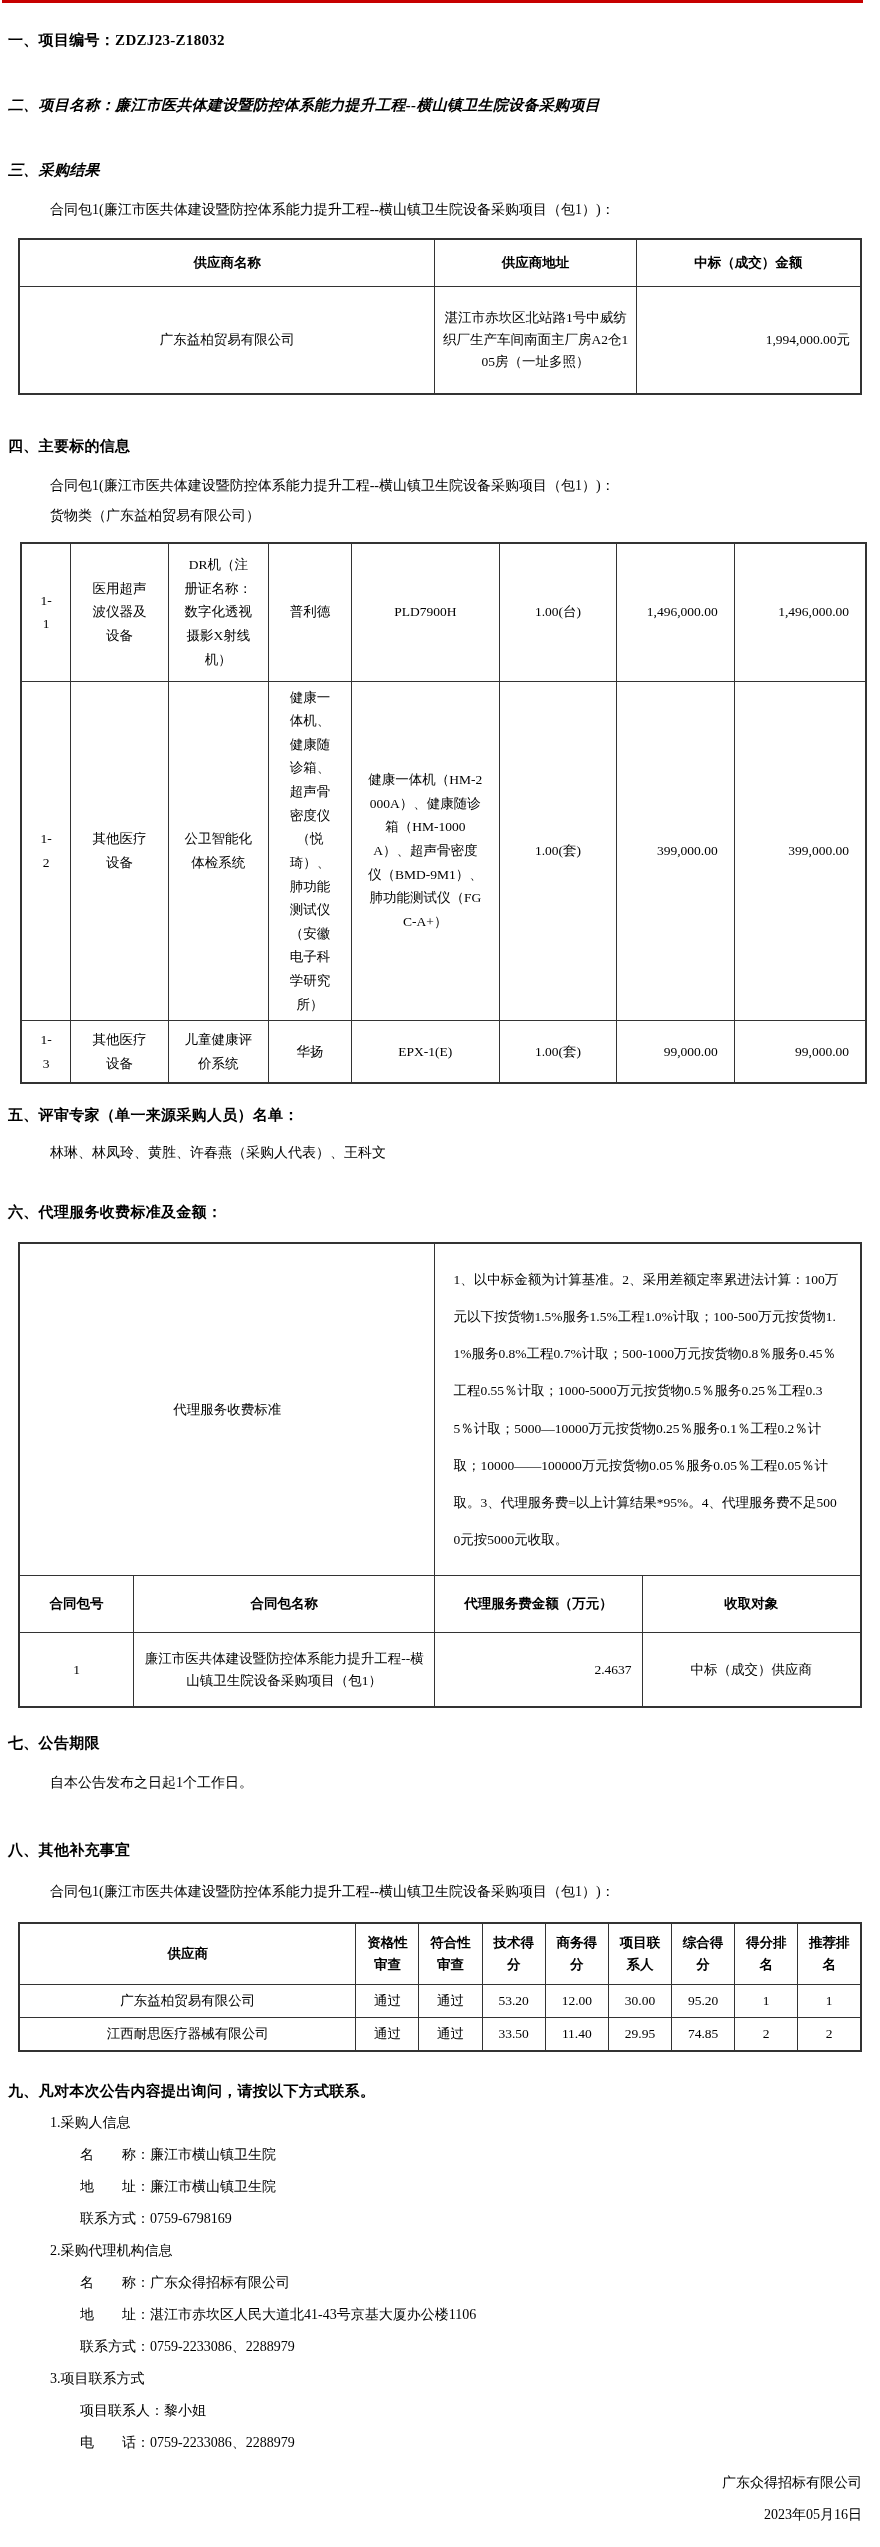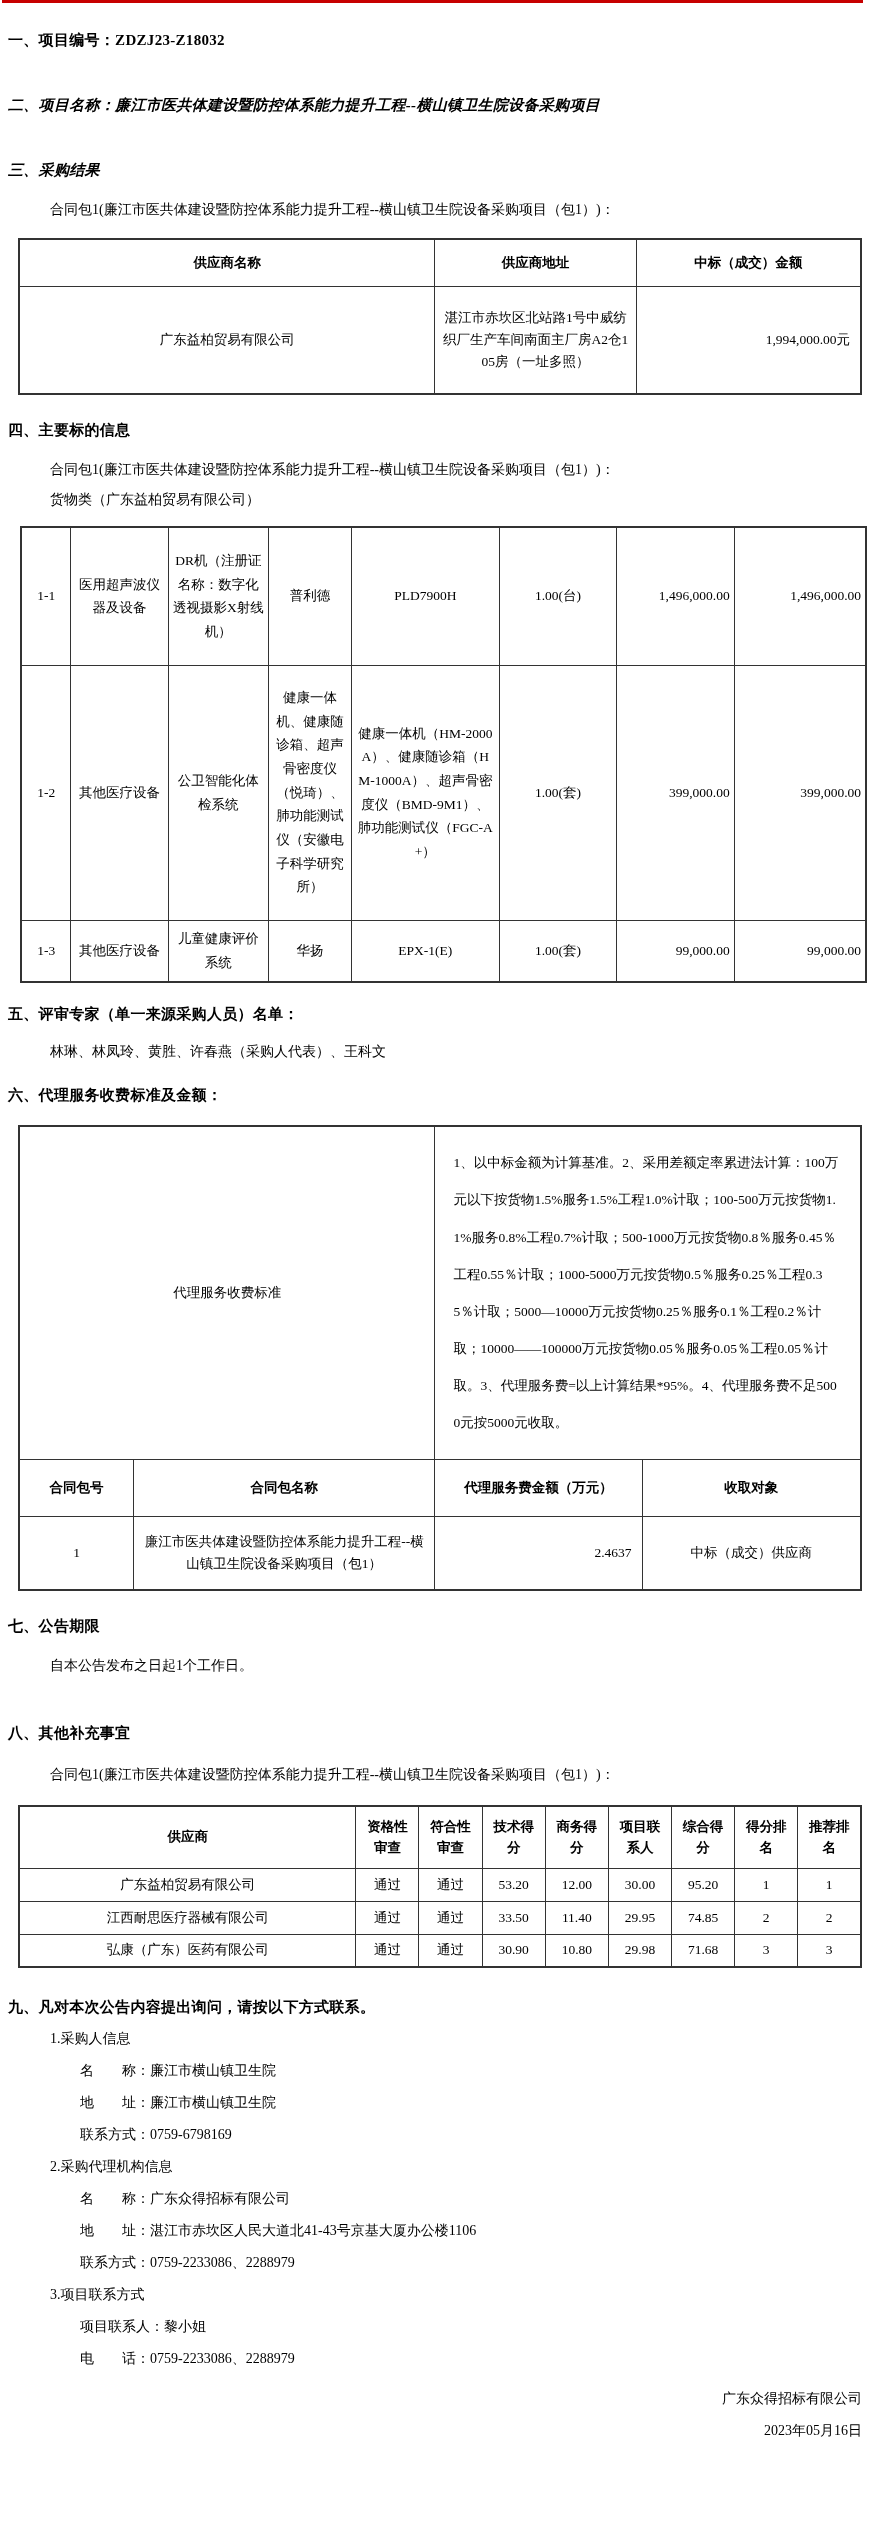--- a/index.html
+++ b/index.html
@@ -7,42 +7,42 @@
   html,body { background:#fff; }
   .page {
     position:relative; width:880px; min-height:2547px;
     background:#fff; color:#000;
     font-family:"Liberation Serif","DejaVu Serif",serif;
     padding-bottom:38px; overflow:hidden;
   }
   .top-rule { margin-left:2px; width:861px; height:3px; background:#c70000; }
 
   .sec { margin-left:8px; font-size:15px; font-weight:bold; line-height:15px; letter-spacing:.3px; }
-  .mt30{margin-top:30px;} .mt50{margin-top:50px;font-style:italic;} .mt34{margin-top:28px;}
+  .mt30{margin-top:30px;} .mt50{margin-top:50px;font-style:italic;} .mt34{margin-top:44px;}
   .mt24{margin-top:24px;} .mt22{margin-top:22px;} .mt28{margin-top:28px;}
   .mt40{margin-top:52px;} .mt26{margin-top:26px;} .mt32{margin-top:32px;}
   .mt20{margin-top:20px;} .mt18{margin-top:18px;} .mt14{margin-top:14px;} .mt16{margin-top:16px;}
 
   .para { margin-left:50px; font-size:14px; line-height:16px; }
 
   table.tbl {
     border-collapse:collapse; table-layout:fixed;
     margin-left:18px; width:844px;
     border:2px solid #333;
   }
   table.items-tbl { margin-left:20px; width:847px; }
   .tbl th, .tbl td {
     border:1px solid #333; font-size:13.5px; line-height:1.6;
     text-align:center; vertical-align:middle; padding:6px 5px;
     word-break:break-all; overflow:hidden;
   }
   .tbl th { font-weight:bold; }
   td.num { text-align:right; padding-right:10px; }
   td.fee-text { text-align:left; line-height:2.75; padding:10px 18px; vertical-align:middle; }
-  .items-tbl td { line-height:1.75; padding:4px 4px; }
+  .items-tbl td { line-height:1.75; padding:4px 16px; }
   .score-tbl td { padding:3px 2px; }
   .rh47{height:47px;} .rh108{height:108px;} .rh80{height:80px;} .rh138{height:138px;}
   .rh255{height:255px;} .rh62{height:62px;} .rh333{height:333px;} .rh57{height:57px;}
   .rh74{height:74px;} .rh33{height:33px;}
 
   .cline { font-size:14px; line-height:16px; margin-top:16px; }
   .cl1 { margin-left:50px; }
   .cl2 { margin-left:80px; }
   .footer-line { text-align:right; margin-right:18px; font-size:14px; line-height:16px; }
 </style>
@@ -205,31 +205,20 @@
         <td>江西耐思医疗器械有限公司</td>
         <td>通过</td>
         <td>通过</td>
         <td>33.50</td>
         <td>11.40</td>
         <td>29.95</td>
         <td>74.85</td>
         <td>2</td>
         <td>2</td>
       </tr>
-      <tr class="rh33">
-        <td>弘康（广东）医药有限公司</td>
-        <td>通过</td>
-        <td>通过</td>
-        <td>30.90</td>
-        <td>10.80</td>
-        <td>29.98</td>
-        <td>71.68</td>
-        <td>3</td>
-        <td>3</td>
-      </tr>
     </tbody>
   </table>
 
   <div class="sec mt32">九、凡对本次公告内容提出询问，请按以下方式联系。</div>
 
   <div class="cline cl1 mt22">1.采购人信息</div>
   <div class="cline cl2">名　　称：廉江市横山镇卫生院</div>
   <div class="cline cl2">地　　址：廉江市横山镇卫生院</div>
   <div class="cline cl2">联系方式：0759-6798169</div>
 

